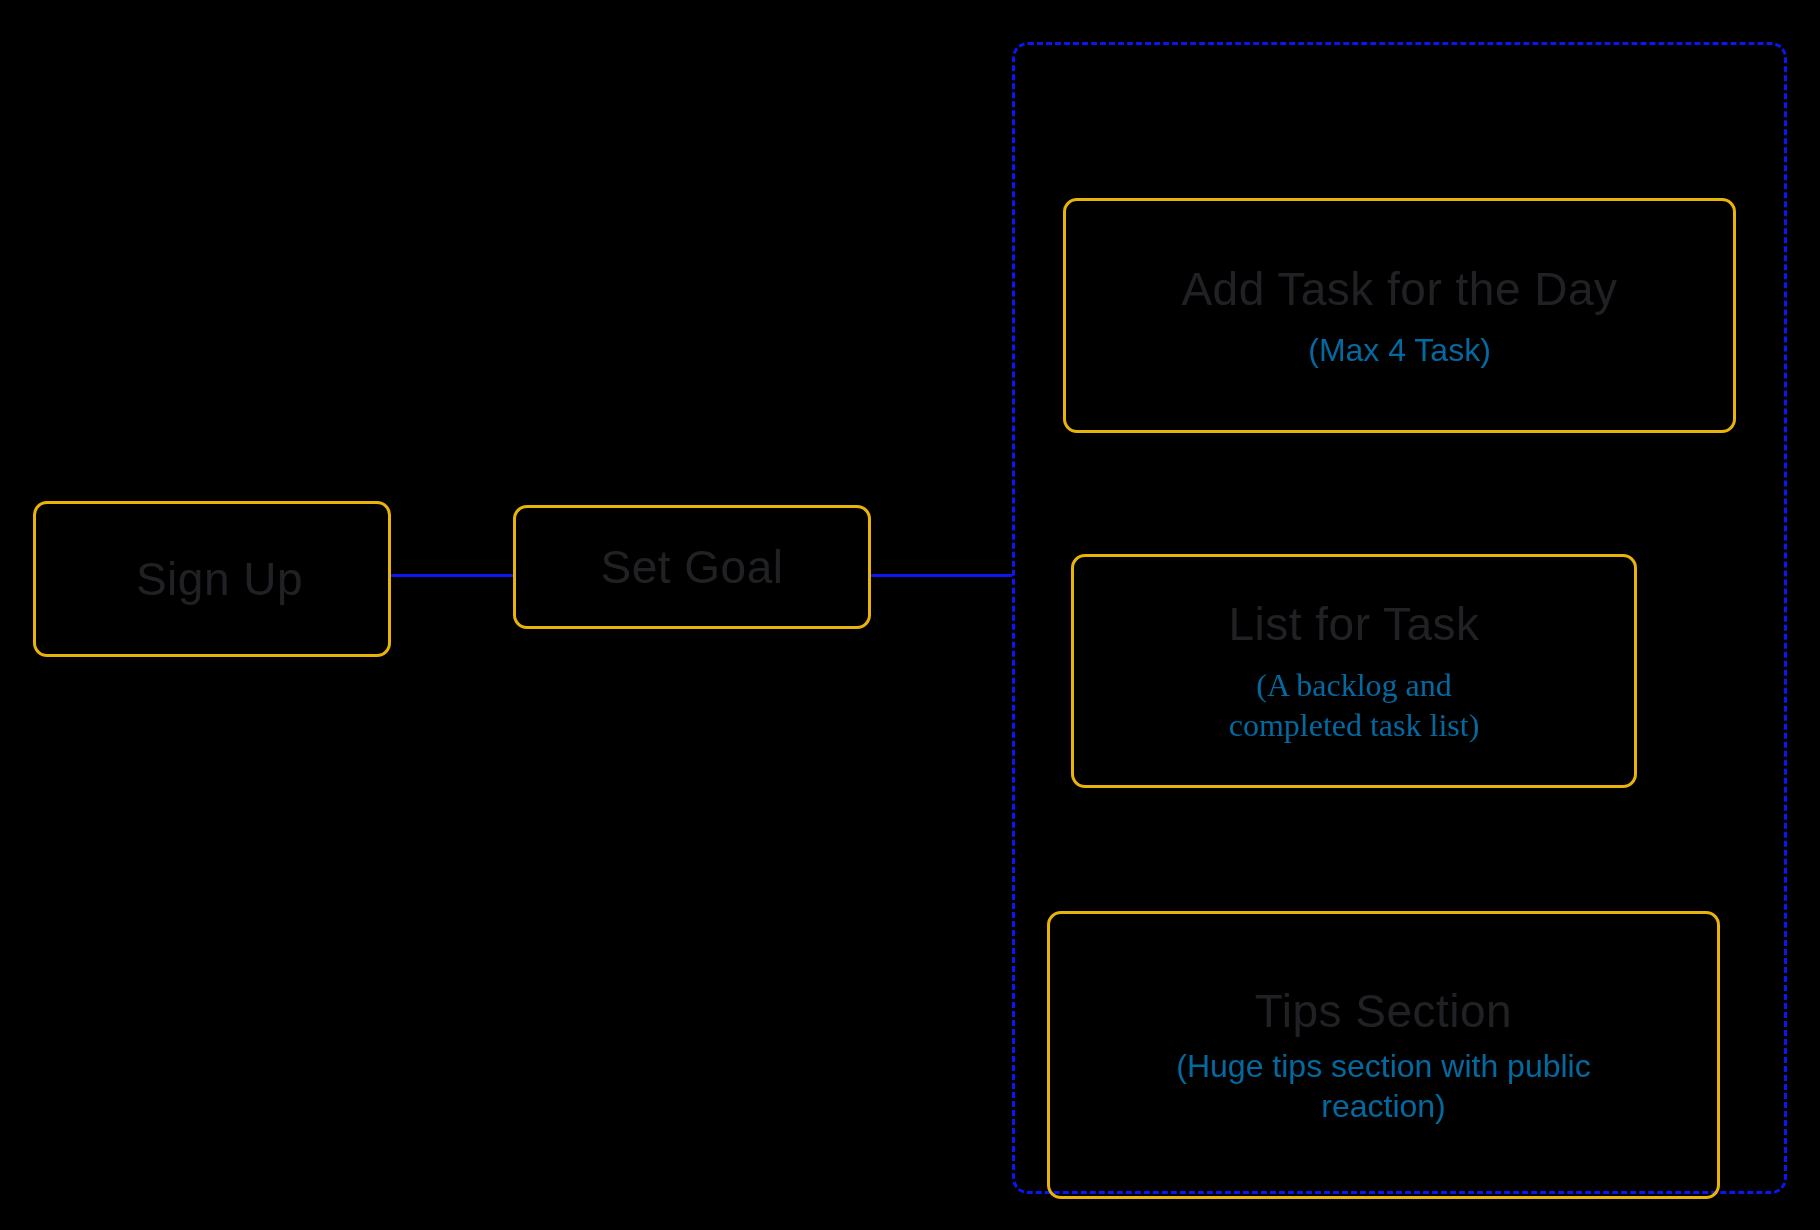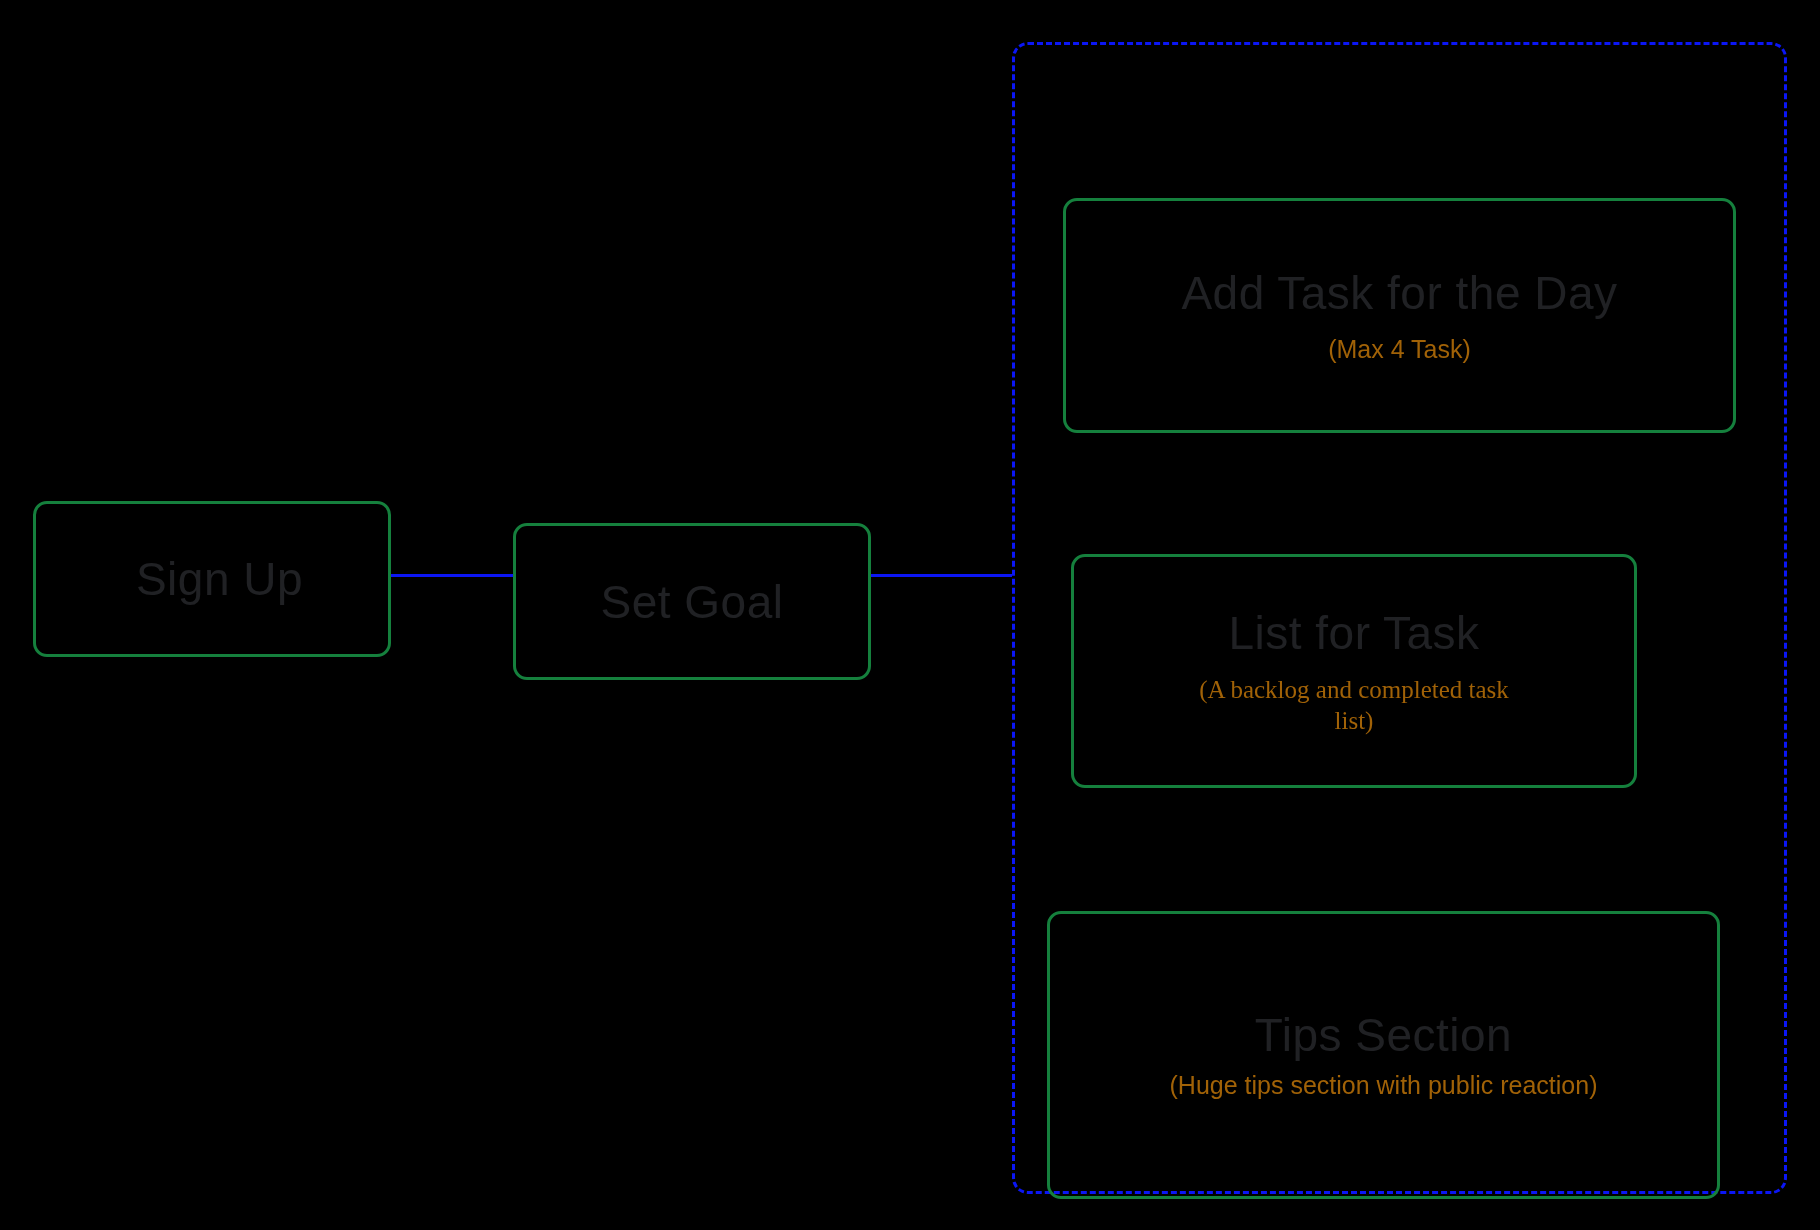--- a/index.html
+++ b/index.html
@@ -11,63 +11,63 @@
   #stage {
     position: relative;
     width: 1820px;
     height: 1230px;
     background: #000000;
     overflow: hidden;
   }
   .node {
     position: absolute;
     box-sizing: border-box;
-    border: 3px solid #15803d;
+    border: 3px solid #eab308;
     border-radius: 14px;
     background: transparent;
     display: flex;
     flex-direction: column;
     align-items: center;
     justify-content: center;
     text-align: center;
   }
   .node-label {
     font-size: 46px;
     font-weight: 500;
     letter-spacing: 0.5px;
     color: #202124;
     white-space: nowrap;
   }
   .node-sub {
     margin-top: 14px;
-    font-size: 25px;
+    font-size: 32px;
     font-weight: 400;
     line-height: 1.25;
-    color: #a16207;
+    color: #0369a1;
   }
   .sub-narrow { max-width: 310px; font-family: Liberation Serif, serif; }
   .sub-wide   { max-width: 475px; margin-top: 8px; }
   .connector {
     position: absolute;
     height: 0;
     border-top: 3px solid #0b16f5;
   }
   #group-container {
     position: absolute;
     box-sizing: border-box;
     left: 1012px;
     top: 42px;
     width: 775px;
     height: 1152px;
     border: 3px dashed #0b16f5;
     border-radius: 16px;
     background: transparent;
   }
   #node-signup   { left: 33px;  top: 501px; width: 358px; height: 156px; padding-left: 15px; }
-  #node-setgoal  { left: 513px; top: 523px; width: 358px; height: 157px; justify-content: center; }
+  #node-setgoal  { left: 513px; top: 505px; width: 358px; height: 124px; justify-content: center; }
   #node-addtask  { left: 48px;  top: 153px; width: 673px; height: 235px; }
   #node-tasklist { left: 56px;  top: 509px; width: 566px; height: 234px; }
   #node-tips     { left: 32px;  top: 866px; width: 673px; height: 288px; }
   #connector-signup-setgoal { left: 391px; top: 574px; width: 122px; }
   #connector-setgoal-group  { left: 871px; top: 574px; width: 141px; }
 </style>
 </head>
 <body>
 
 <div id="stage">

